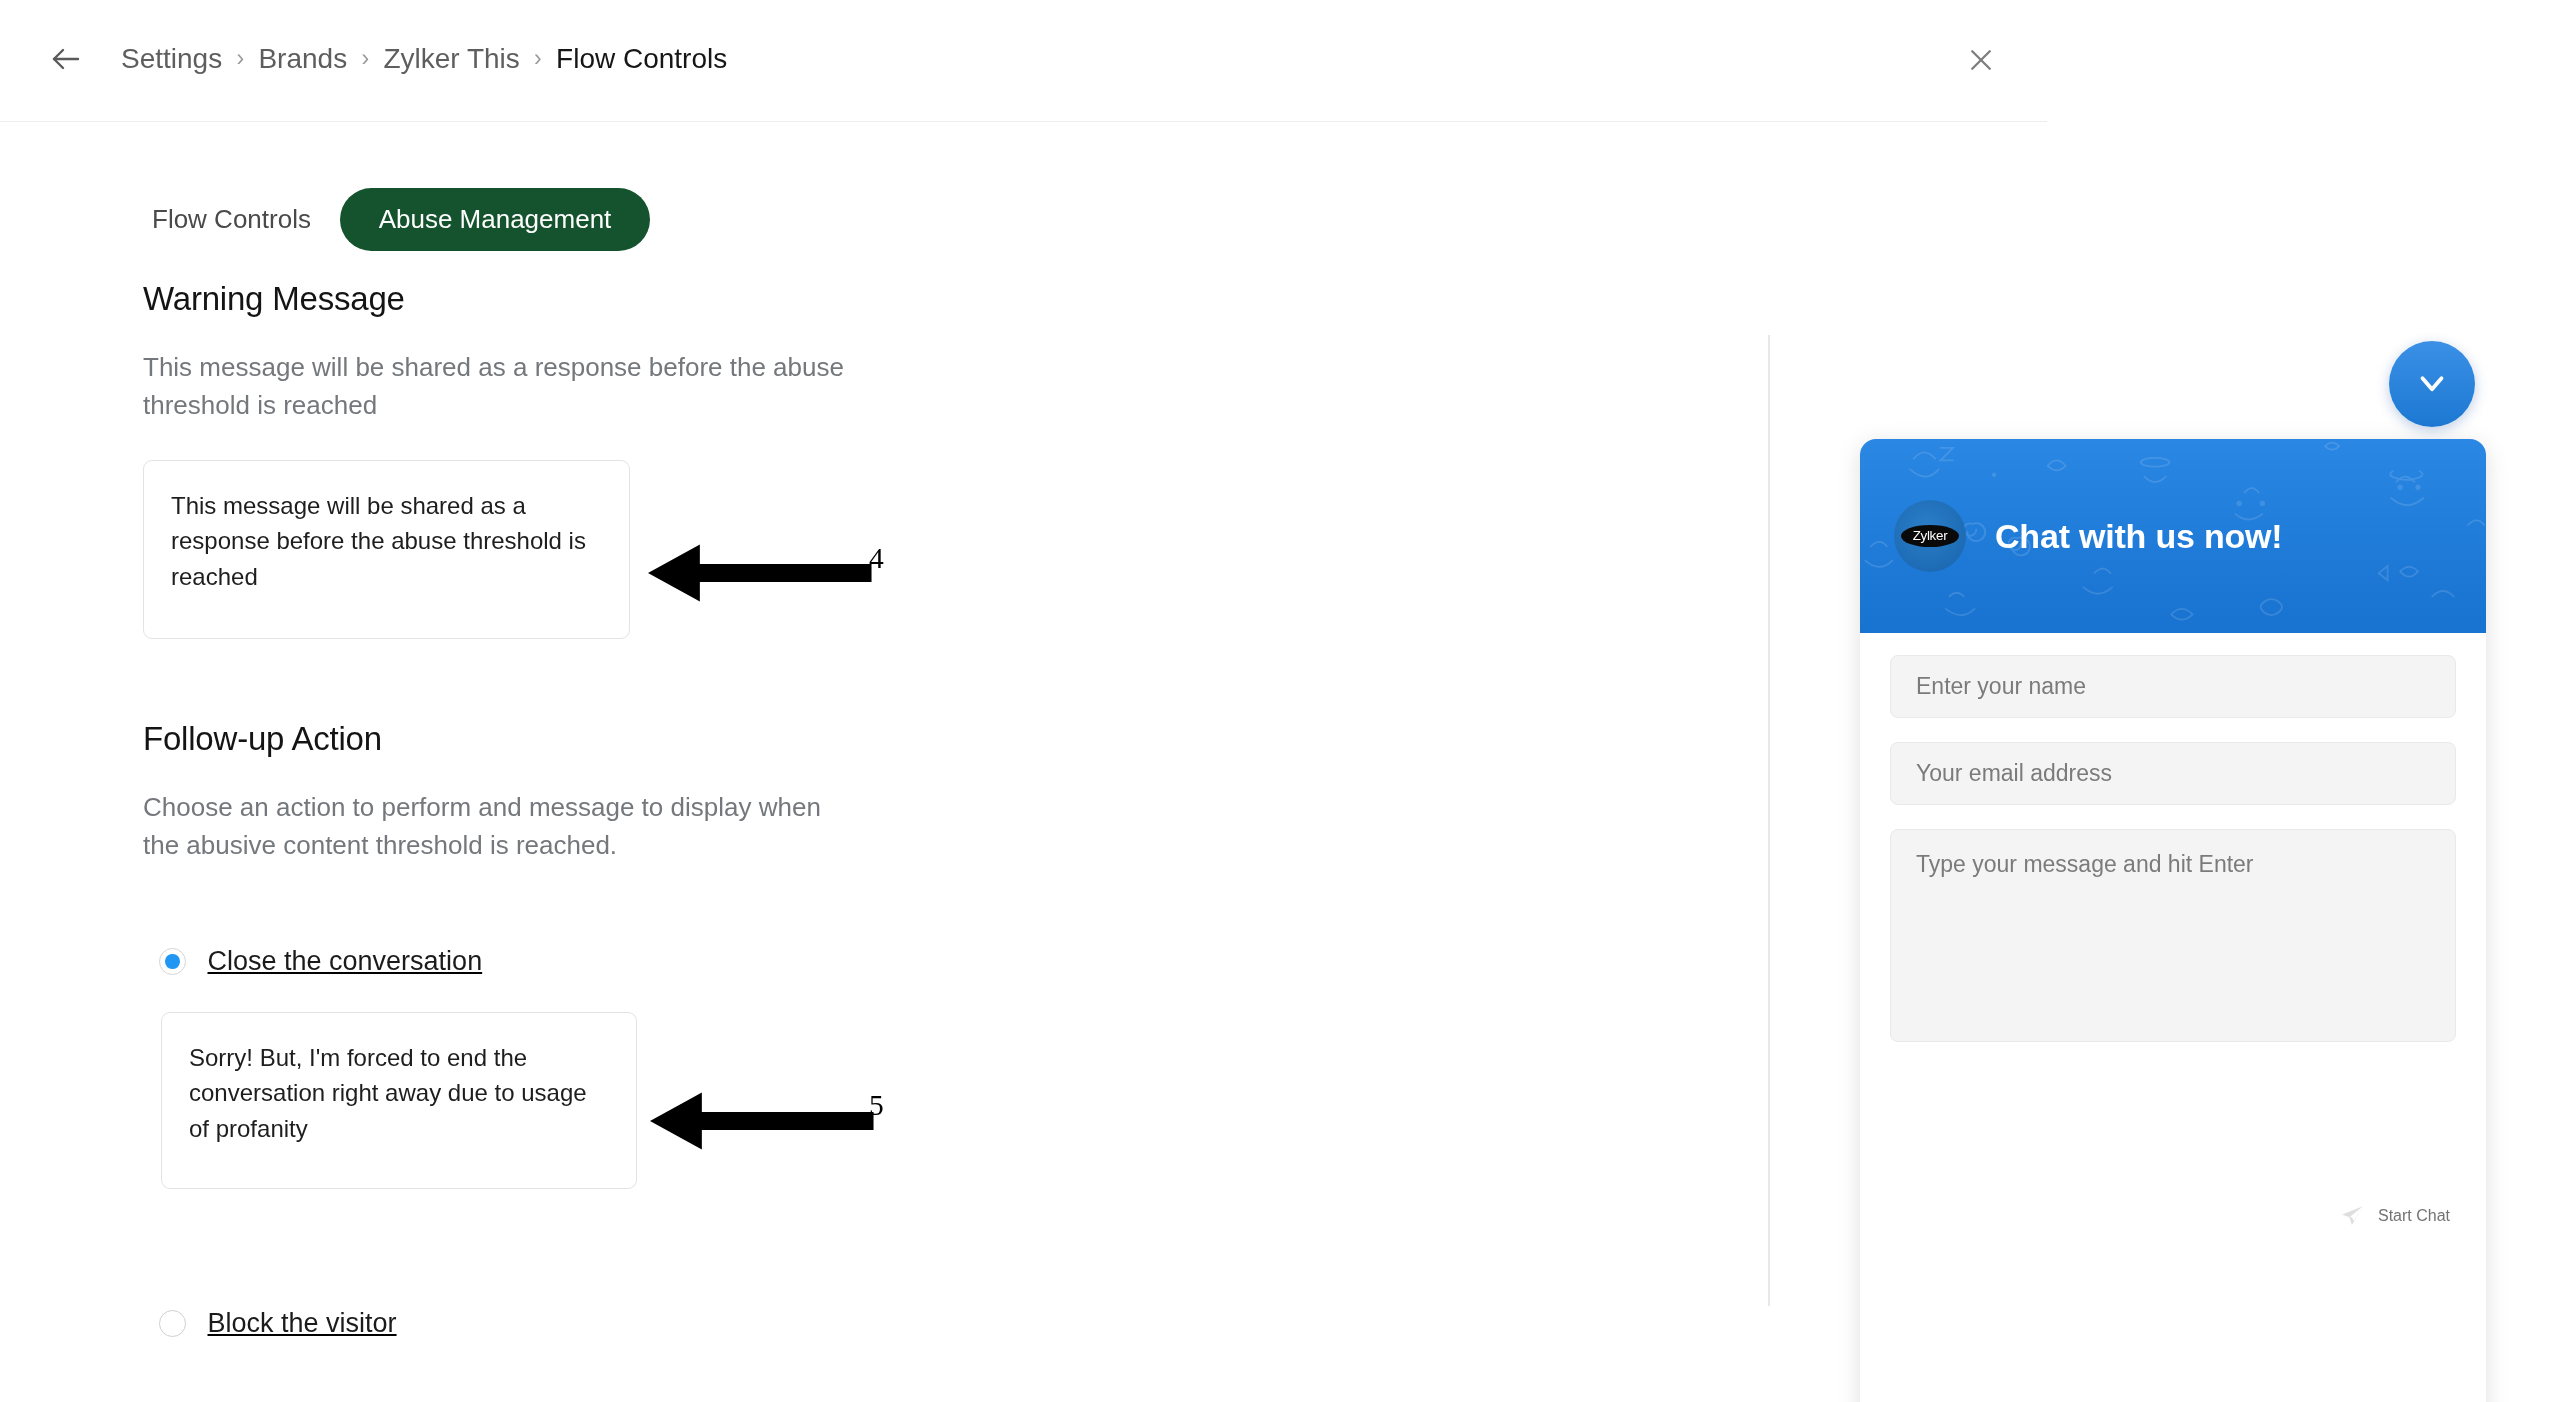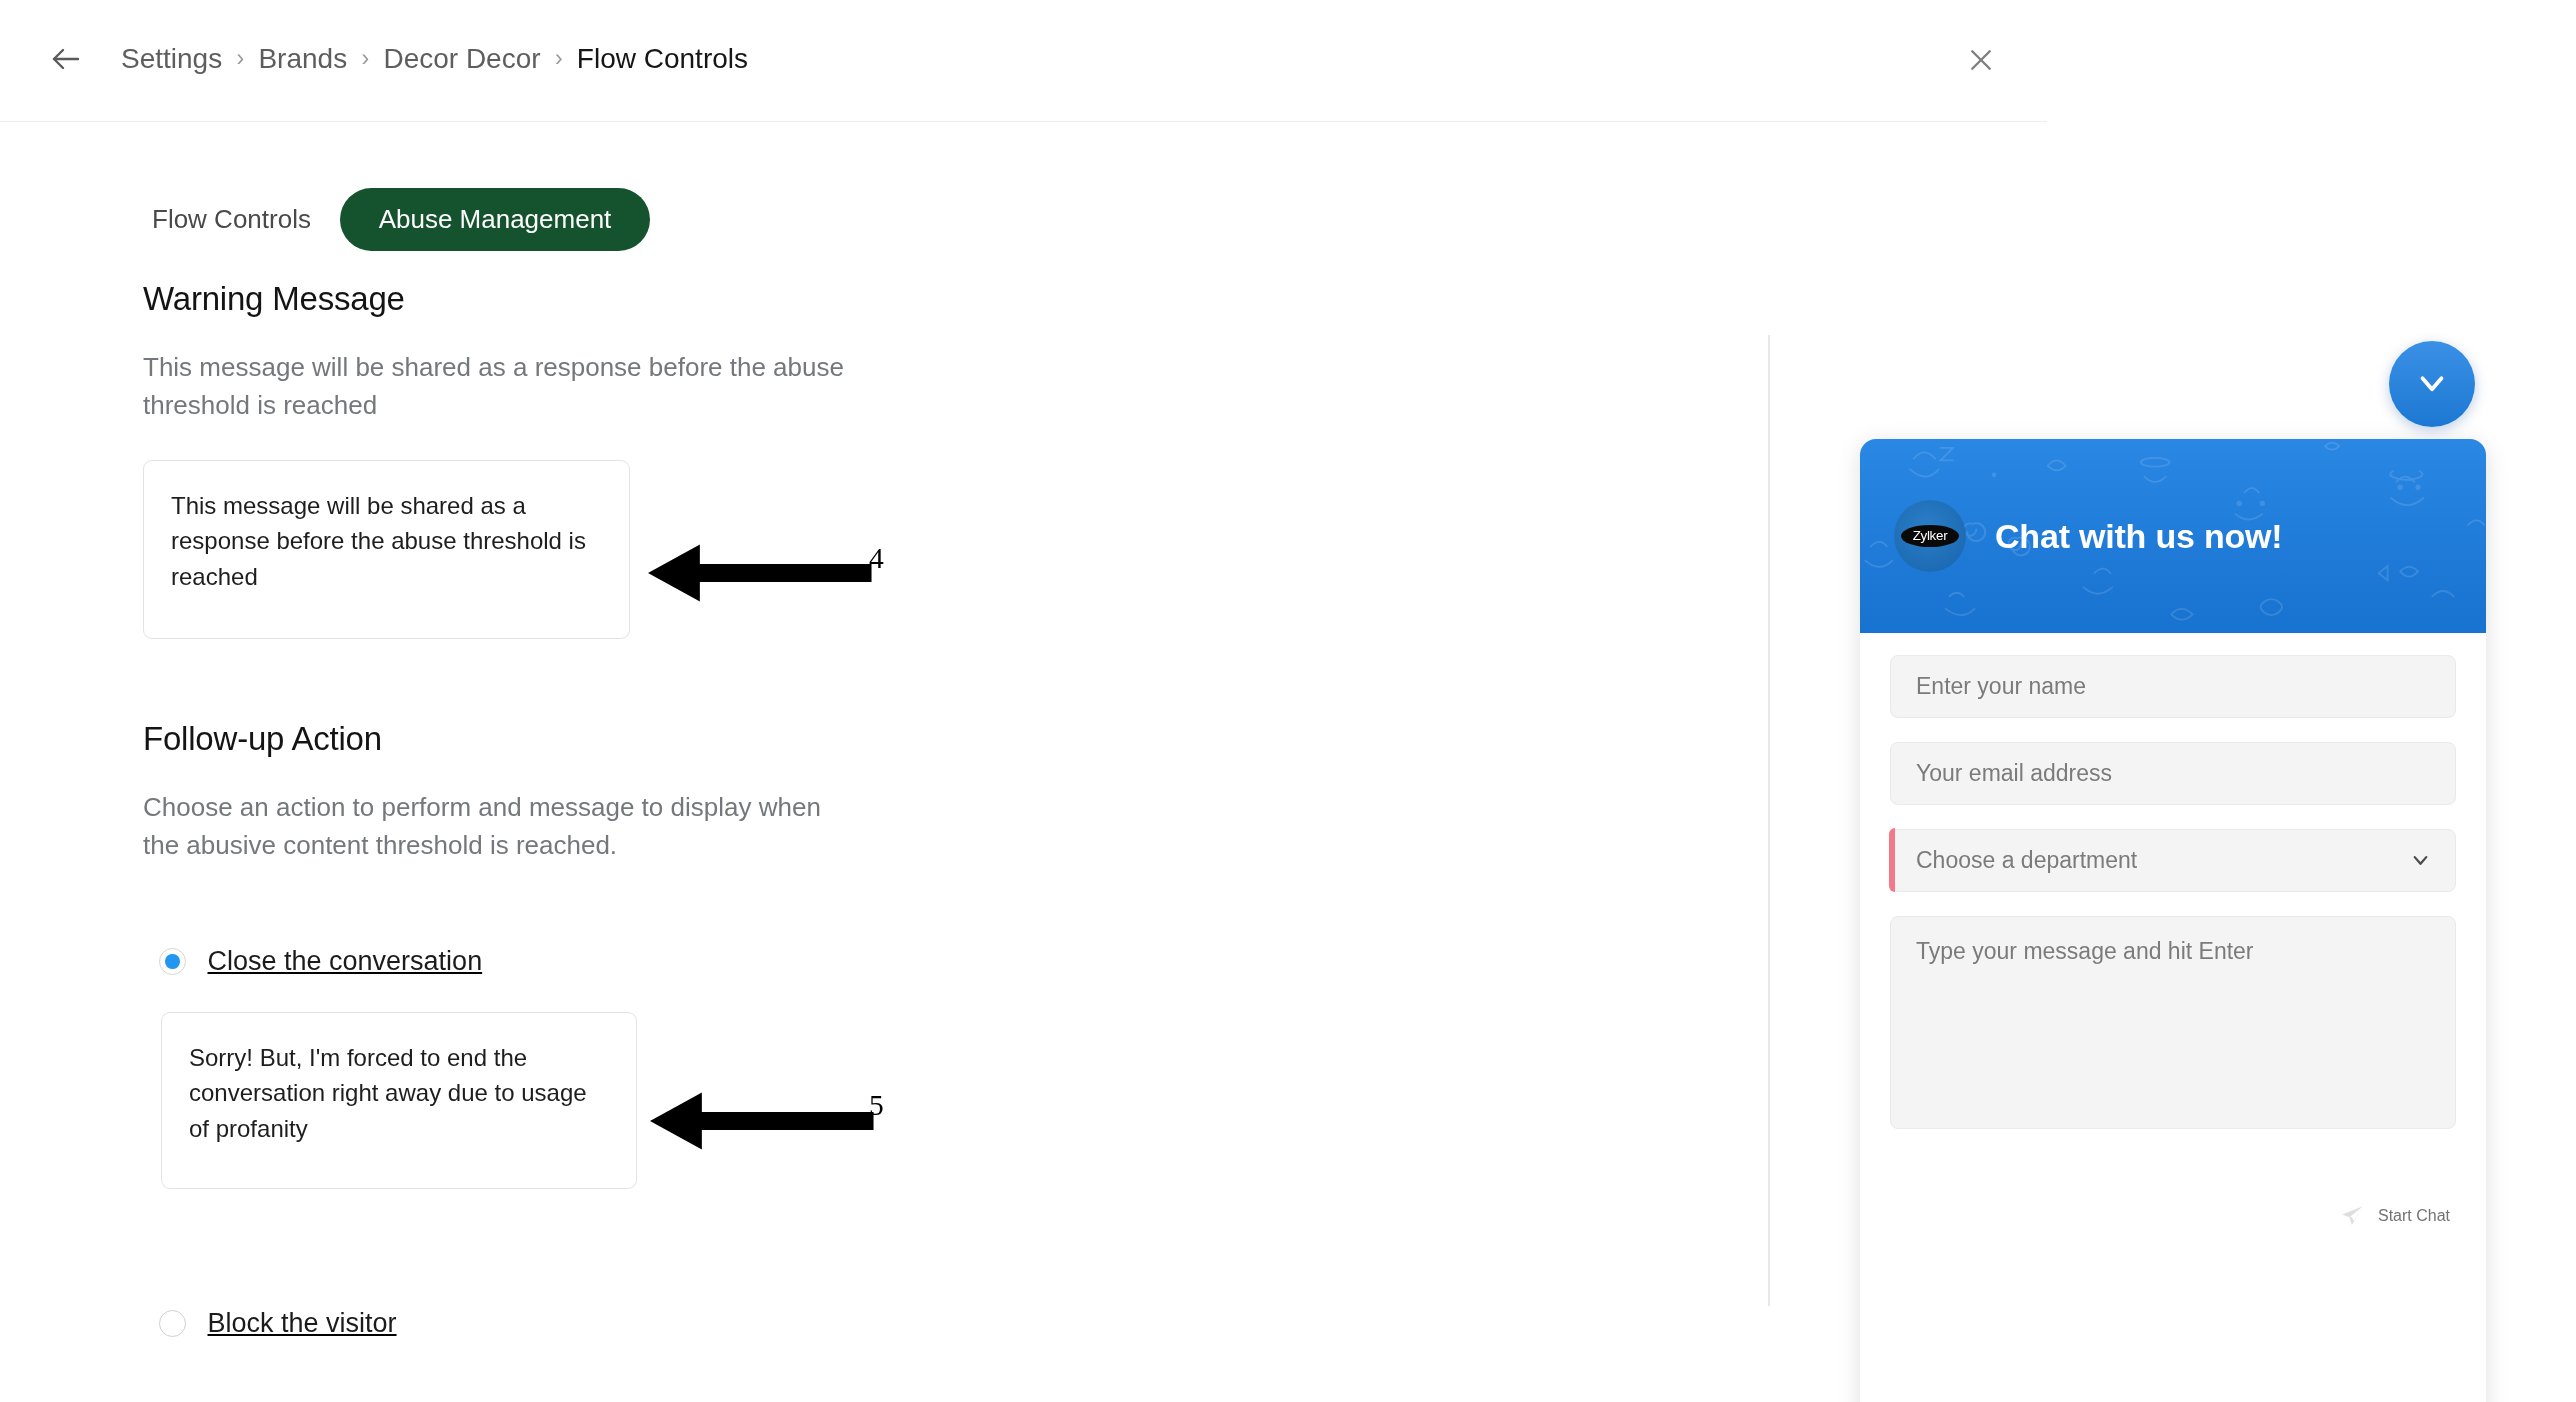--- a/index.html
+++ b/index.html
@@ -289,21 +289,21 @@
         <polyline points="10,6 4,12 10,18"></polyline>
       </svg>
     </span>
   </div>
 
   <div class="breadcrumb">
     <span class="crumb">Settings</span>
     <span class="crumb-sep">›</span>
     <span class="crumb">Brands</span>
     <span class="crumb-sep">›</span>
-    <span class="crumb">Decor Decor</span>
+    <span class="crumb">Zylker This</span>
     <span class="crumb-sep">›</span>
     <span class="crumb current">Flow Controls</span>
   </div>
 
   <div class="close-btn">
     <span>
       <svg viewBox="0 0 24 24" fill="none" stroke="#7d7d7d" stroke-width="1.9" stroke-linecap="round">
         <line x1="5" y1="5" x2="19" y2="19"></line>
         <line x1="19" y1="5" x2="5" y2="19"></line>
       </svg>
@@ -405,28 +405,20 @@
   <div class="chat-body">
 
     <div class="field">
       <span>Enter your name</span>
     </div>
 
     <div class="field">
       <span>Your email address</span>
     </div>
 
-    <div class="field select required">
-      <span>Choose a department</span>
-      <span class="chev">
-        <svg viewBox="0 0 24 24" fill="none" stroke="#4c4c4c" stroke-width="2.4" stroke-linecap="round" stroke-linejoin="round">
-          <polyline points="6,9 12,16 18,9"></polyline>
-        </svg>
-      </span>
-    </div>
 
     <div class="field textarea">
       <span>Type your message and hit Enter</span>
     </div>
 
     <div class="chat-footer">
       <span class="send-icon">
         <svg viewBox="0 0 24 24" fill="#dedede">
           <path d="M22 3 L2 11 L9 13.6 L11.4 21 Z M9.6 13.2 L22 3 L13.2 17.2 L11.6 13.9 Z"></path>
         </svg>

